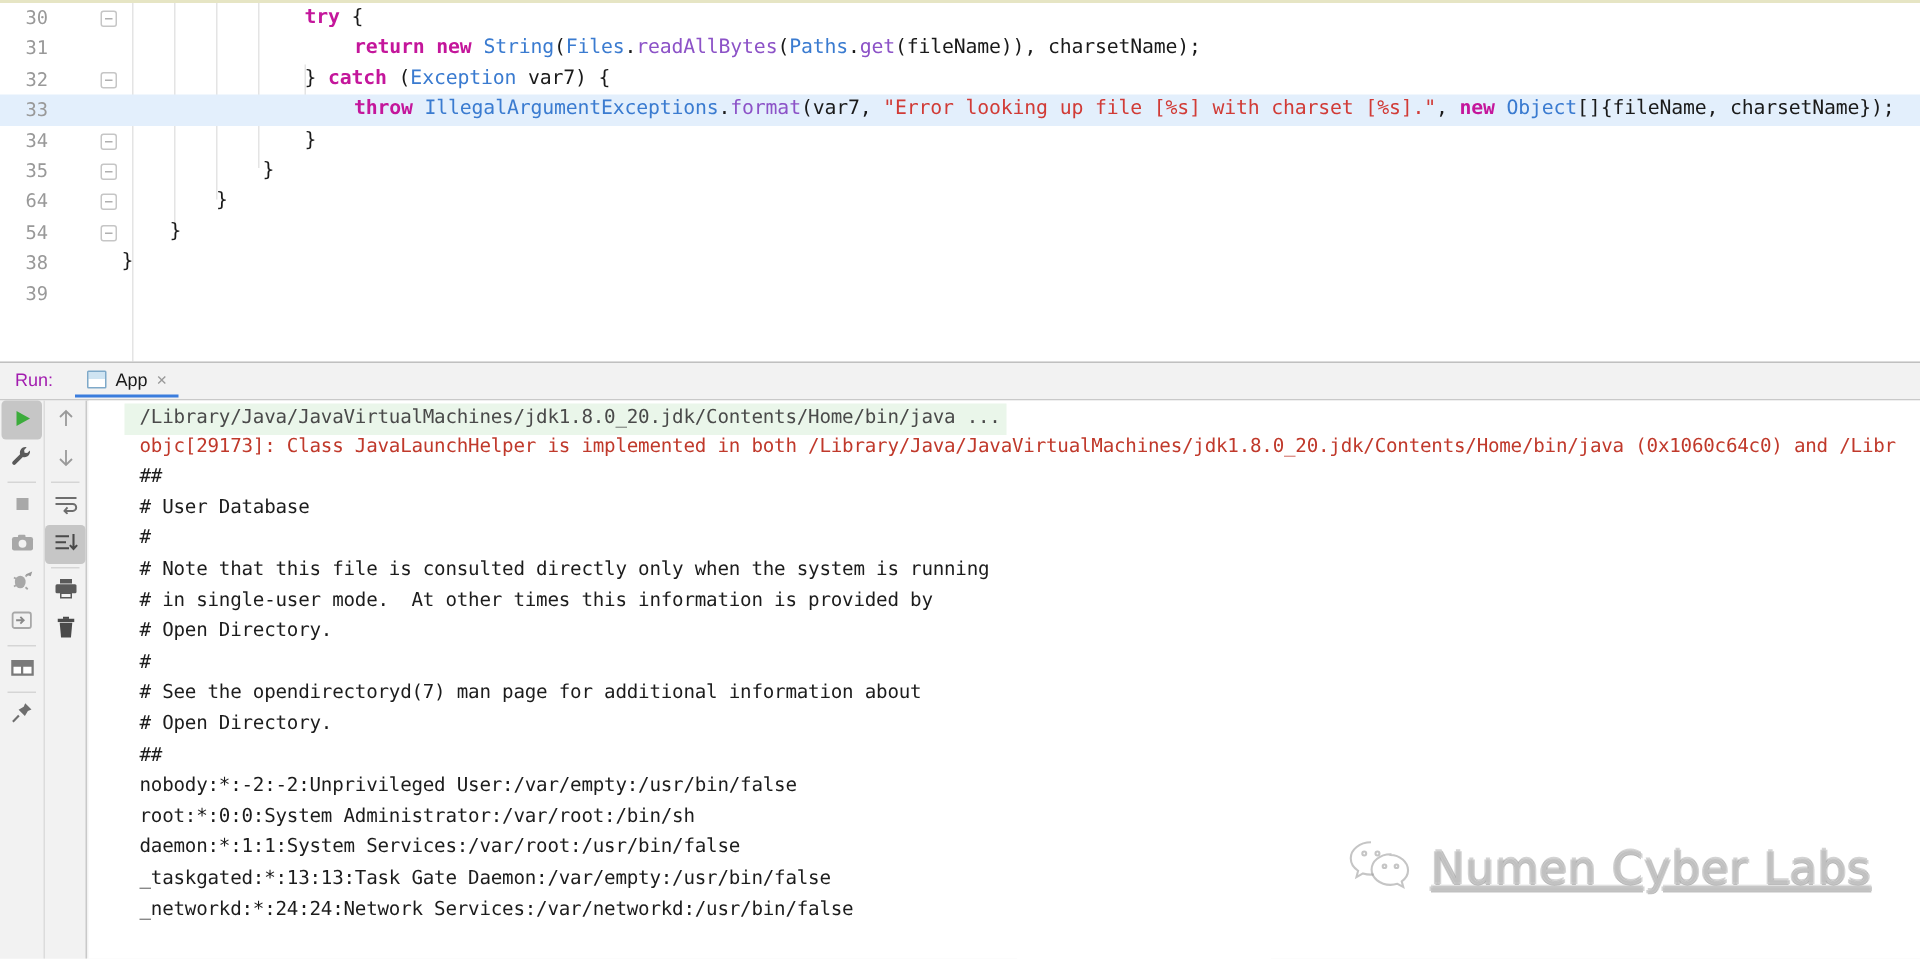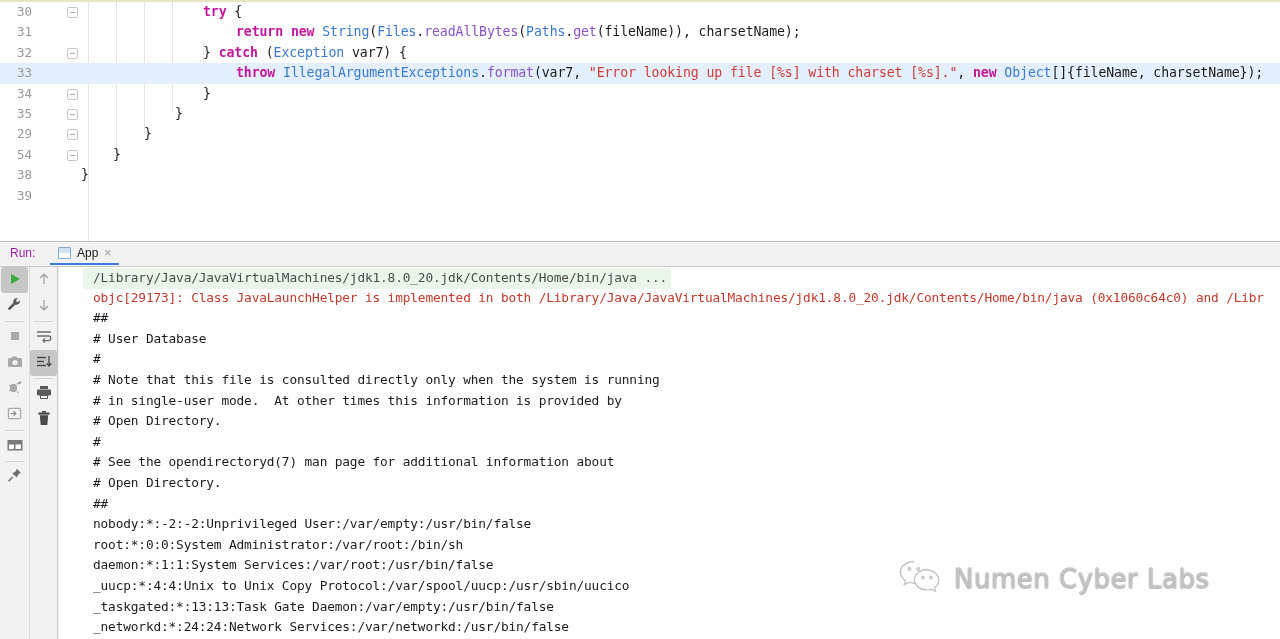--- a/index.html
+++ b/index.html
@@ -210,28 +210,29 @@
     left: 898px;
     top: 558px;
     display: flex;
     align-items: center;
     gap: 12px;
     pointer-events: none;
     opacity: 0.92;
   }
   .wm-text {
     font-family: "DejaVu Sans", sans-serif;
-    font-size: 26px;
+    font-size: 30px;
     letter-spacing: 0.5px;
     color: rgba(255,255,255,0.30);
     text-shadow:
       0 1px 0 rgba(150,150,150,0.65),
       1px 0 0 rgba(150,150,150,0.45),
       -1px 0 0 rgba(150,150,150,0.45),
       0 -1px 0 rgba(150,150,150,0.45);
+    text-decoration: underline;
   }
 </style>
 </head>
 <body>
 
 <div id="app">
 
   <div class="editor">
 
     <div class="guide" style="left:88px;  top:0;    height:241px;"></div>
@@ -269,21 +270,21 @@
       <span class="codetext" style="left:203px"><span class="pln">}</span></span>
     </div>
 
     <div class="code-line">
       <span class="gutter-num">35</span>
       <span class="fold" style="top:5px"></span>
       <span class="codetext" style="left:175px"><span class="pln">}</span></span>
     </div>
 
     <div class="code-line">
-      <span class="gutter-num">29</span>
+      <span class="gutter-num">64</span>
       <span class="fold" style="top:5px"></span>
       <span class="codetext" style="left:144px"><span class="pln">}</span></span>
     </div>
 
     <div class="code-line">
       <span class="gutter-num">54</span>
       <span class="fold" style="top:5px"></span>
       <span class="codetext" style="left:113px"><span class="pln">}</span></span>
     </div>
 
@@ -442,21 +443,20 @@
         <div class="cline"># Note that this file is consulted directly only when the system is running</div>
         <div class="cline"># in single-user mode.  At other times this information is provided by</div>
         <div class="cline"># Open Directory.</div>
         <div class="cline">#</div>
         <div class="cline"># See the opendirectoryd(7) man page for additional information about</div>
         <div class="cline"># Open Directory.</div>
         <div class="cline">##</div>
         <div class="cline">nobody:*:-2:-2:Unprivileged User:/var/empty:/usr/bin/false</div>
         <div class="cline">root:*:0:0:System Administrator:/var/root:/bin/sh</div>
         <div class="cline">daemon:*:1:1:System Services:/var/root:/usr/bin/false</div>
-        <div class="cline">_uucp:*:4:4:Unix to Unix Copy Protocol:/var/spool/uucp:/usr/sbin/uucico</div>
         <div class="cline">_taskgated:*:13:13:Task Gate Daemon:/var/empty:/usr/bin/false</div>
         <div class="cline">_networkd:*:24:24:Network Services:/var/networkd:/usr/bin/false</div>
       </div>
     </div>
   </div>
 
   <div class="watermark">
     <span>
       <svg width="44" height="38" viewBox="0 0 44 38">
         <g fill="none" stroke="rgba(140,140,140,0.55)" stroke-width="1.4">

